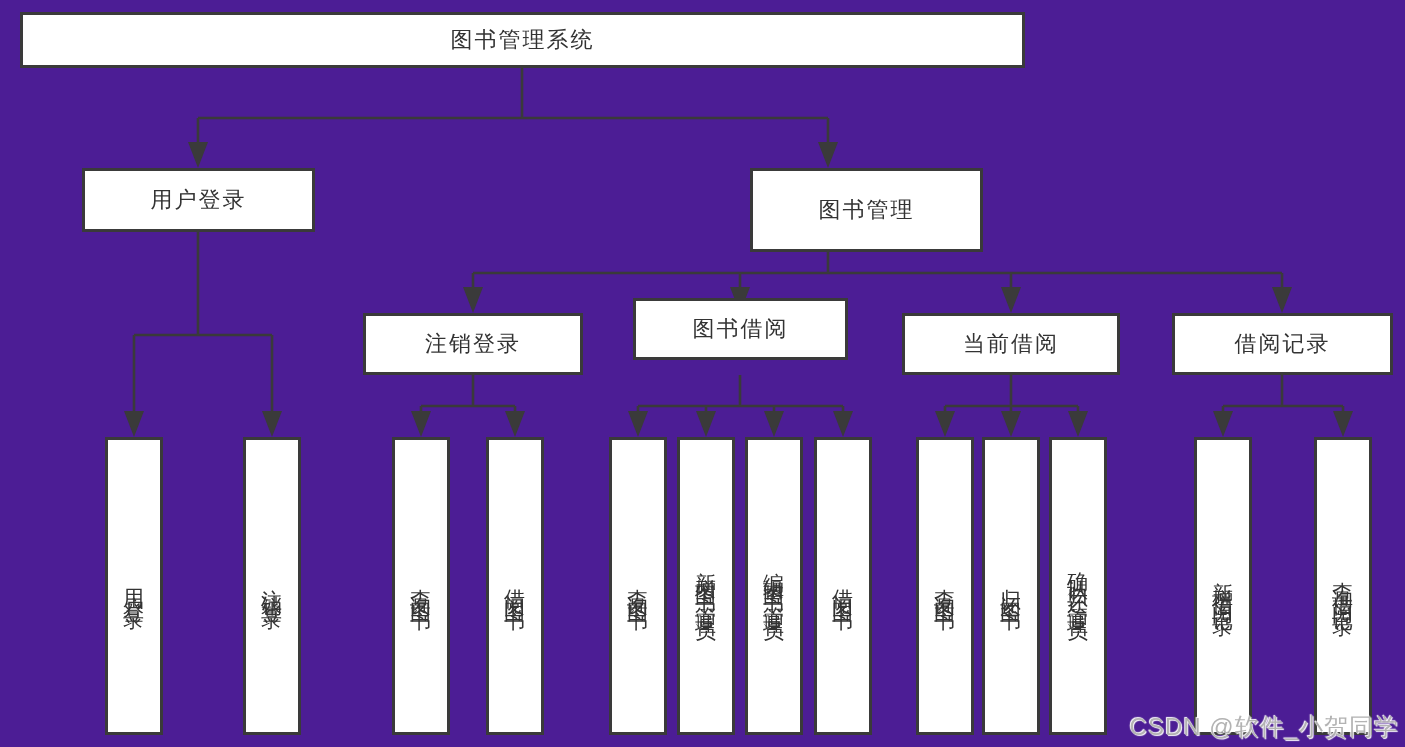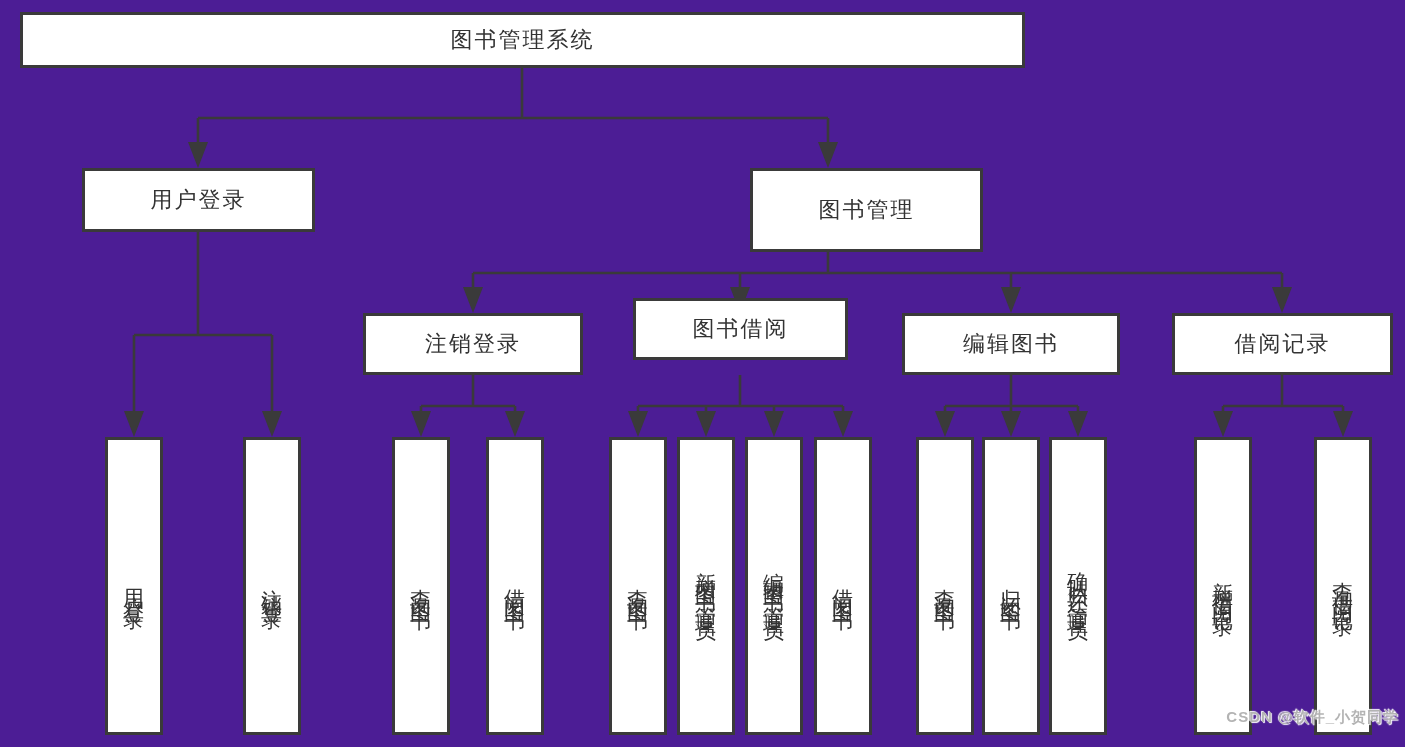--- a/index.html
+++ b/index.html
@@ -41,28 +41,27 @@
     writing-mode: vertical-rl;
     text-orientation: mixed;
     font-size: 21px;
     letter-spacing: 7px;
     line-height: 1;
     color: #333333;
   }
   .watermark {
     position: absolute;
     right: 6px;
-    bottom: 20px;
-    font-size: 15px;
+    bottom: 4px;
+    font-size: 24px;
     color: #b3b3b3;
     letter-spacing: 1px;
     white-space: nowrap;
     z-index: 3;
     text-shadow: 1px 1px 1px #ffffff, -1px -1px 1px #ffffff;
-    font-weight: bold;
   }
 </style>
 </head>
 <body>
 
 <div class="canvas">
 
   <svg class="connectors" width="1405" height="747" viewBox="0 0 1405 747" xmlns="http://www.w3.org/2000/svg">
     <g stroke="#3a3a3a" stroke-width="2.6" fill="none">
 
@@ -117,21 +116,21 @@
     <span>图书管理</span>
   </div>
 
   <div class="node h-label" style="left:363px; top:313px; width:220px; height:62px;">
     <span>注销登录</span>
   </div>
   <div class="node h-label" style="left:633px; top:298px; width:215px; height:62px;">
     <span>图书借阅</span>
   </div>
   <div class="node h-label" style="left:902px; top:313px; width:218px; height:62px;">
-    <span>编辑图书</span>
+    <span>当前借阅</span>
   </div>
   <div class="node h-label" style="left:1172px; top:313px; width:221px; height:62px;text-align:center;">
     <span>借阅记录</span>
   </div>
 
   <div class="node leaf" style="left:105px; top:437px; width:58px; height:298px;">
     <span class="vlabel">用户登录</span>
   </div>
   <div class="node leaf" style="left:243px; top:437px; width:58px; height:298px;">
     <span class="vlabel">注销登录</span>

